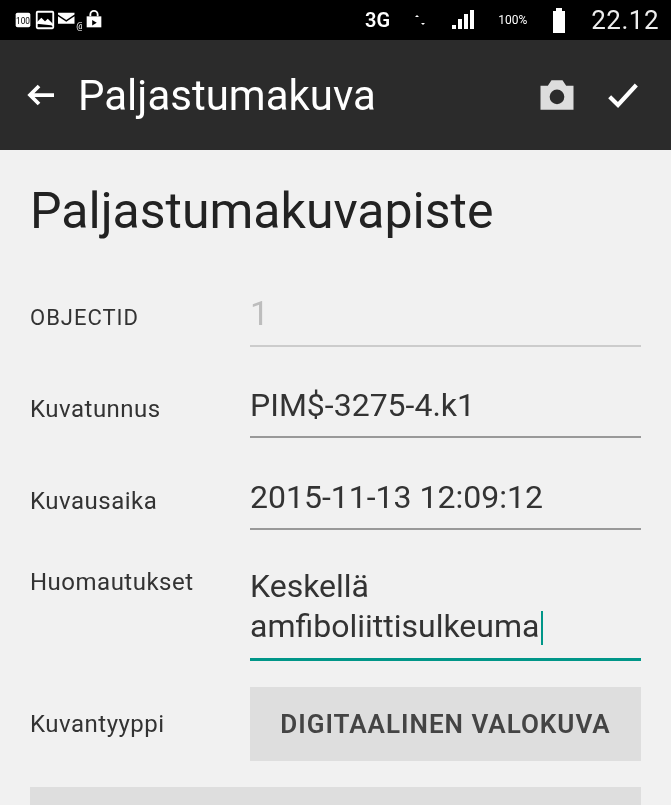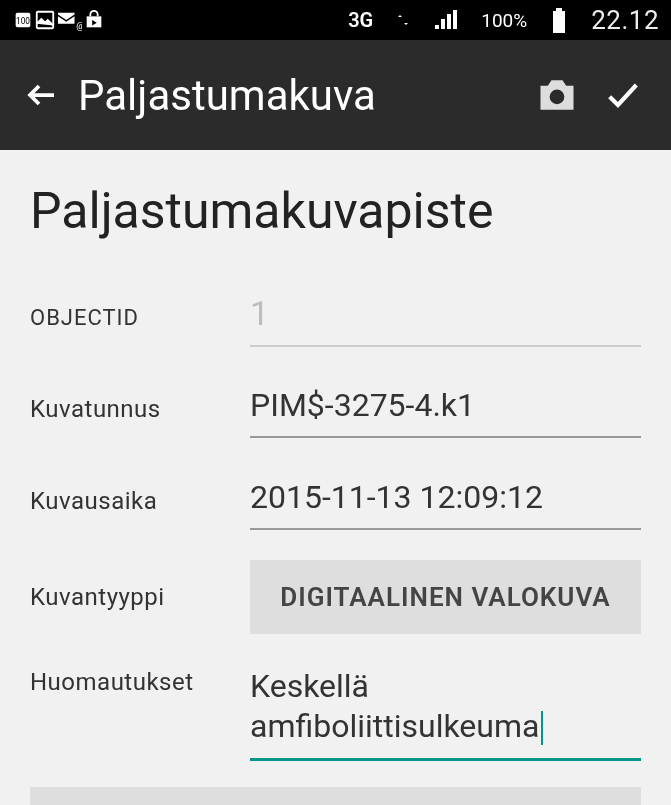--- a/index.html
+++ b/index.html
@@ -126,21 +126,21 @@
     <span class="status-icon">
       <svg width="12" height="18" viewBox="0 0 12 18" fill="#fff">
           <path d="M3 12V4M1 6l2-2 2 2M9 6v8M7 12l2 2 2-2"></path>
         </svg>
     </span>
     <span class="status-icon">
       <svg width="24" height="22" viewBox="0 0 24 22" fill="#fff">
           <path d="M2 20h4v-4H2zM8 20h4V10H8zM14 20h4V5h-4zM20 20h4V1h-4z"></path>
         </svg>
     </span>
-    <span style="font-size:19px">100%</span>
+    <span style="font-size:12px">100%</span>
     <span class="status-icon">
       <svg width="16" height="26" viewBox="0 0 16 26" fill="#fff">
           <rect x="2" y="4" width="12" height="22"></rect>
           <rect x="5" y="1" width="6" height="3"></rect>
         </svg>
     </span>
     <span class="clock">22.12</span>
   </div>
 </div>
 
@@ -175,26 +175,26 @@
   <div class="form-row">
     <div class="form-label">Kuvatunnus</div>
     <div class="form-field fld-text">PIM$-3275-4.k1</div>
   </div>
 
   <div class="form-row">
     <div class="form-label">Kuvausaika</div>
     <div class="form-field fld-text">2015-11-13 12:09:12</div>
   </div>
 
-  <div class="form-row">
-    <div class="form-label">Kuvantyyppi</div>
-    <div class="form-field fld-button">DIGITAALINEN VALOKUVA</div>
-  </div>
-
   <div class="form-row" style="align-items:flex-start;">
     <div class="form-label" style="padding-top:8px">Huomautukset</div>
     <div class="form-field fld-textarea">
       <span>Keskellä amfiboliittisulkeuma</span><span class="cursor"></span>
     </div>
   </div>
 
+  <div class="form-row">
+    <div class="form-label">Kuvantyyppi</div>
+    <div class="form-field fld-button">DIGITAALINEN VALOKUVA</div>
+  </div>
+
   <div class="save-btn">TALLENNA</div>
 </div>
 
 </body></html>

